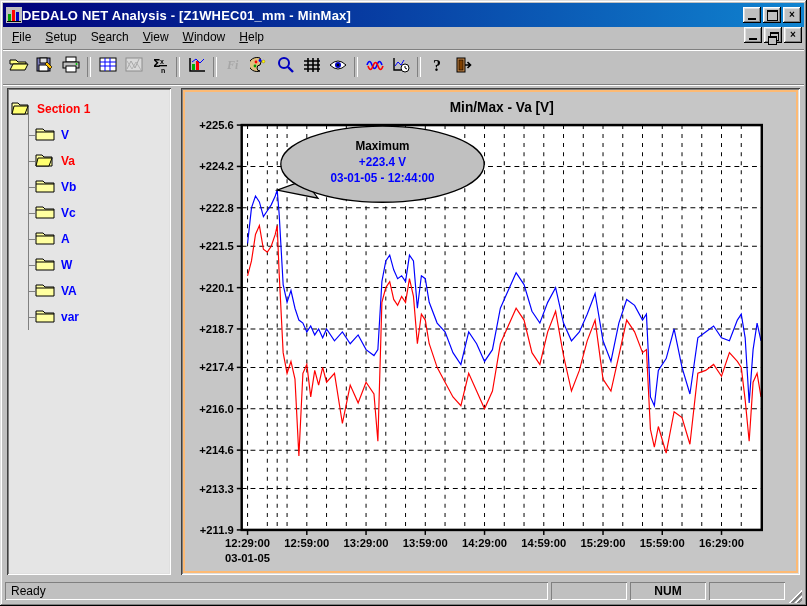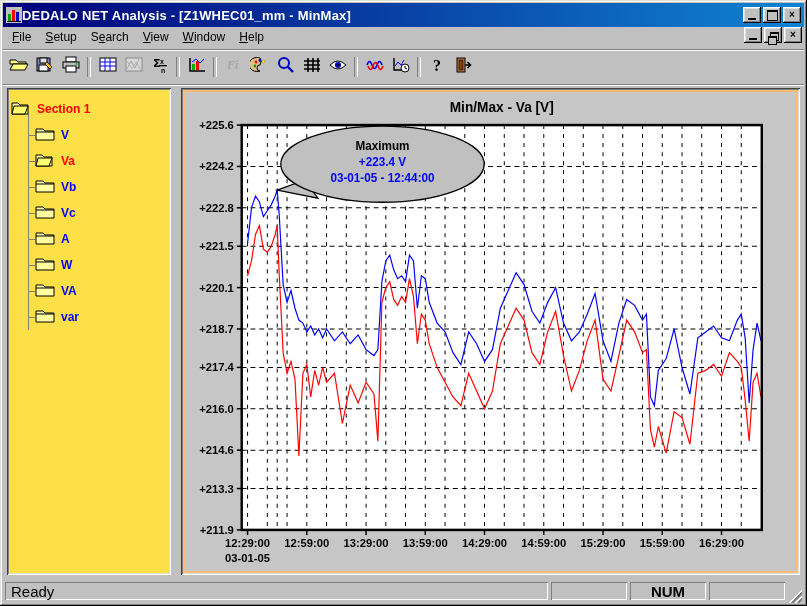--- a/index.html
+++ b/index.html
@@ -44,21 +44,21 @@
     height:30px;flex:0 0 30px;display:flex;align-items:center;
     padding:2px 3px;gap:1px;border-bottom:1px solid #808080;box-shadow:0 1px 0 #fff;
   }
   .tool-btn{width:25px;height:24px;display:flex;align-items:center;justify-content:center;}
   .tool-btn.disabled{opacity:.40;filter:grayscale(100%);}
   .tool-sep{width:2px;height:20px;margin:0 3px;
     border-left:1px solid #808080;border-right:1px solid #fff;}
   
   #content{flex:1;display:flex;padding:3px 4px 2px 4px;gap:4px;min-height:0;}
   #sidebar{
-    flex:0 0 156px;background:#fde047;position:relative;overflow:hidden;
+    flex:0 0 156px;background:#e5e5e5;position:relative;overflow:hidden;
     box-shadow: inset 1px 1px 0 #404040, inset -1px -1px 0 #fff,
                 inset 2px 2px 0 #808080, inset -2px -2px 0 #dfdfdf;
     padding:8px 4px;
   }
   #tree{position:relative;}
   #tree-trunk{position:absolute;left:17px;top:18px;bottom:0;width:1px;background:#808080;}
   .tree-row{display:flex;align-items:center;height:26px;font-size:12px;font-weight:bold;position:relative;}
   .tree-row.child{padding-left:24px;}
   .tree-row.child .stub{position:absolute;left:17px;width:7px;height:1px;background:#808080;}
   .tree-row .ficon{margin-right:6px;flex:0 0 auto;position:relative;z-index:1;}
@@ -66,21 +66,21 @@
   #chartpane{
     flex:1;background:#fdba74;min-width:0;
     box-shadow: inset 1px 1px 0 #404040, inset -1px -1px 0 #fff,
                 inset 2px 2px 0 #808080, inset -2px -2px 0 #dfdfdf;
     padding:4px;
   }
   #chart-svg{width:100%;height:100%;display:block;}
   
   #statusbar{
     height:24px;flex:0 0 24px;display:flex;align-items:center;gap:3px;
-    padding:2px 2px 0 2px;font-size:15px;
+    padding:2px 2px 0 2px;font-size:12px;
   }
   .status-cell{
     height:18px;box-shadow: inset 1px 1px 0 #808080, inset -1px -1px 0 #fff;
     display:flex;align-items:center;padding:0 6px;box-sizing:border-box;
   }
   #status-ready{flex:1;}
   .status-small{width:76px;justify-content:center;font-weight:bold;}
   #grip{width:14px;height:14px;align-self:flex-end;
     background:
      linear-gradient(135deg,transparent 52%, #fff 52%, #fff 60%, #808080 60%, #808080 68%, transparent 68%,

